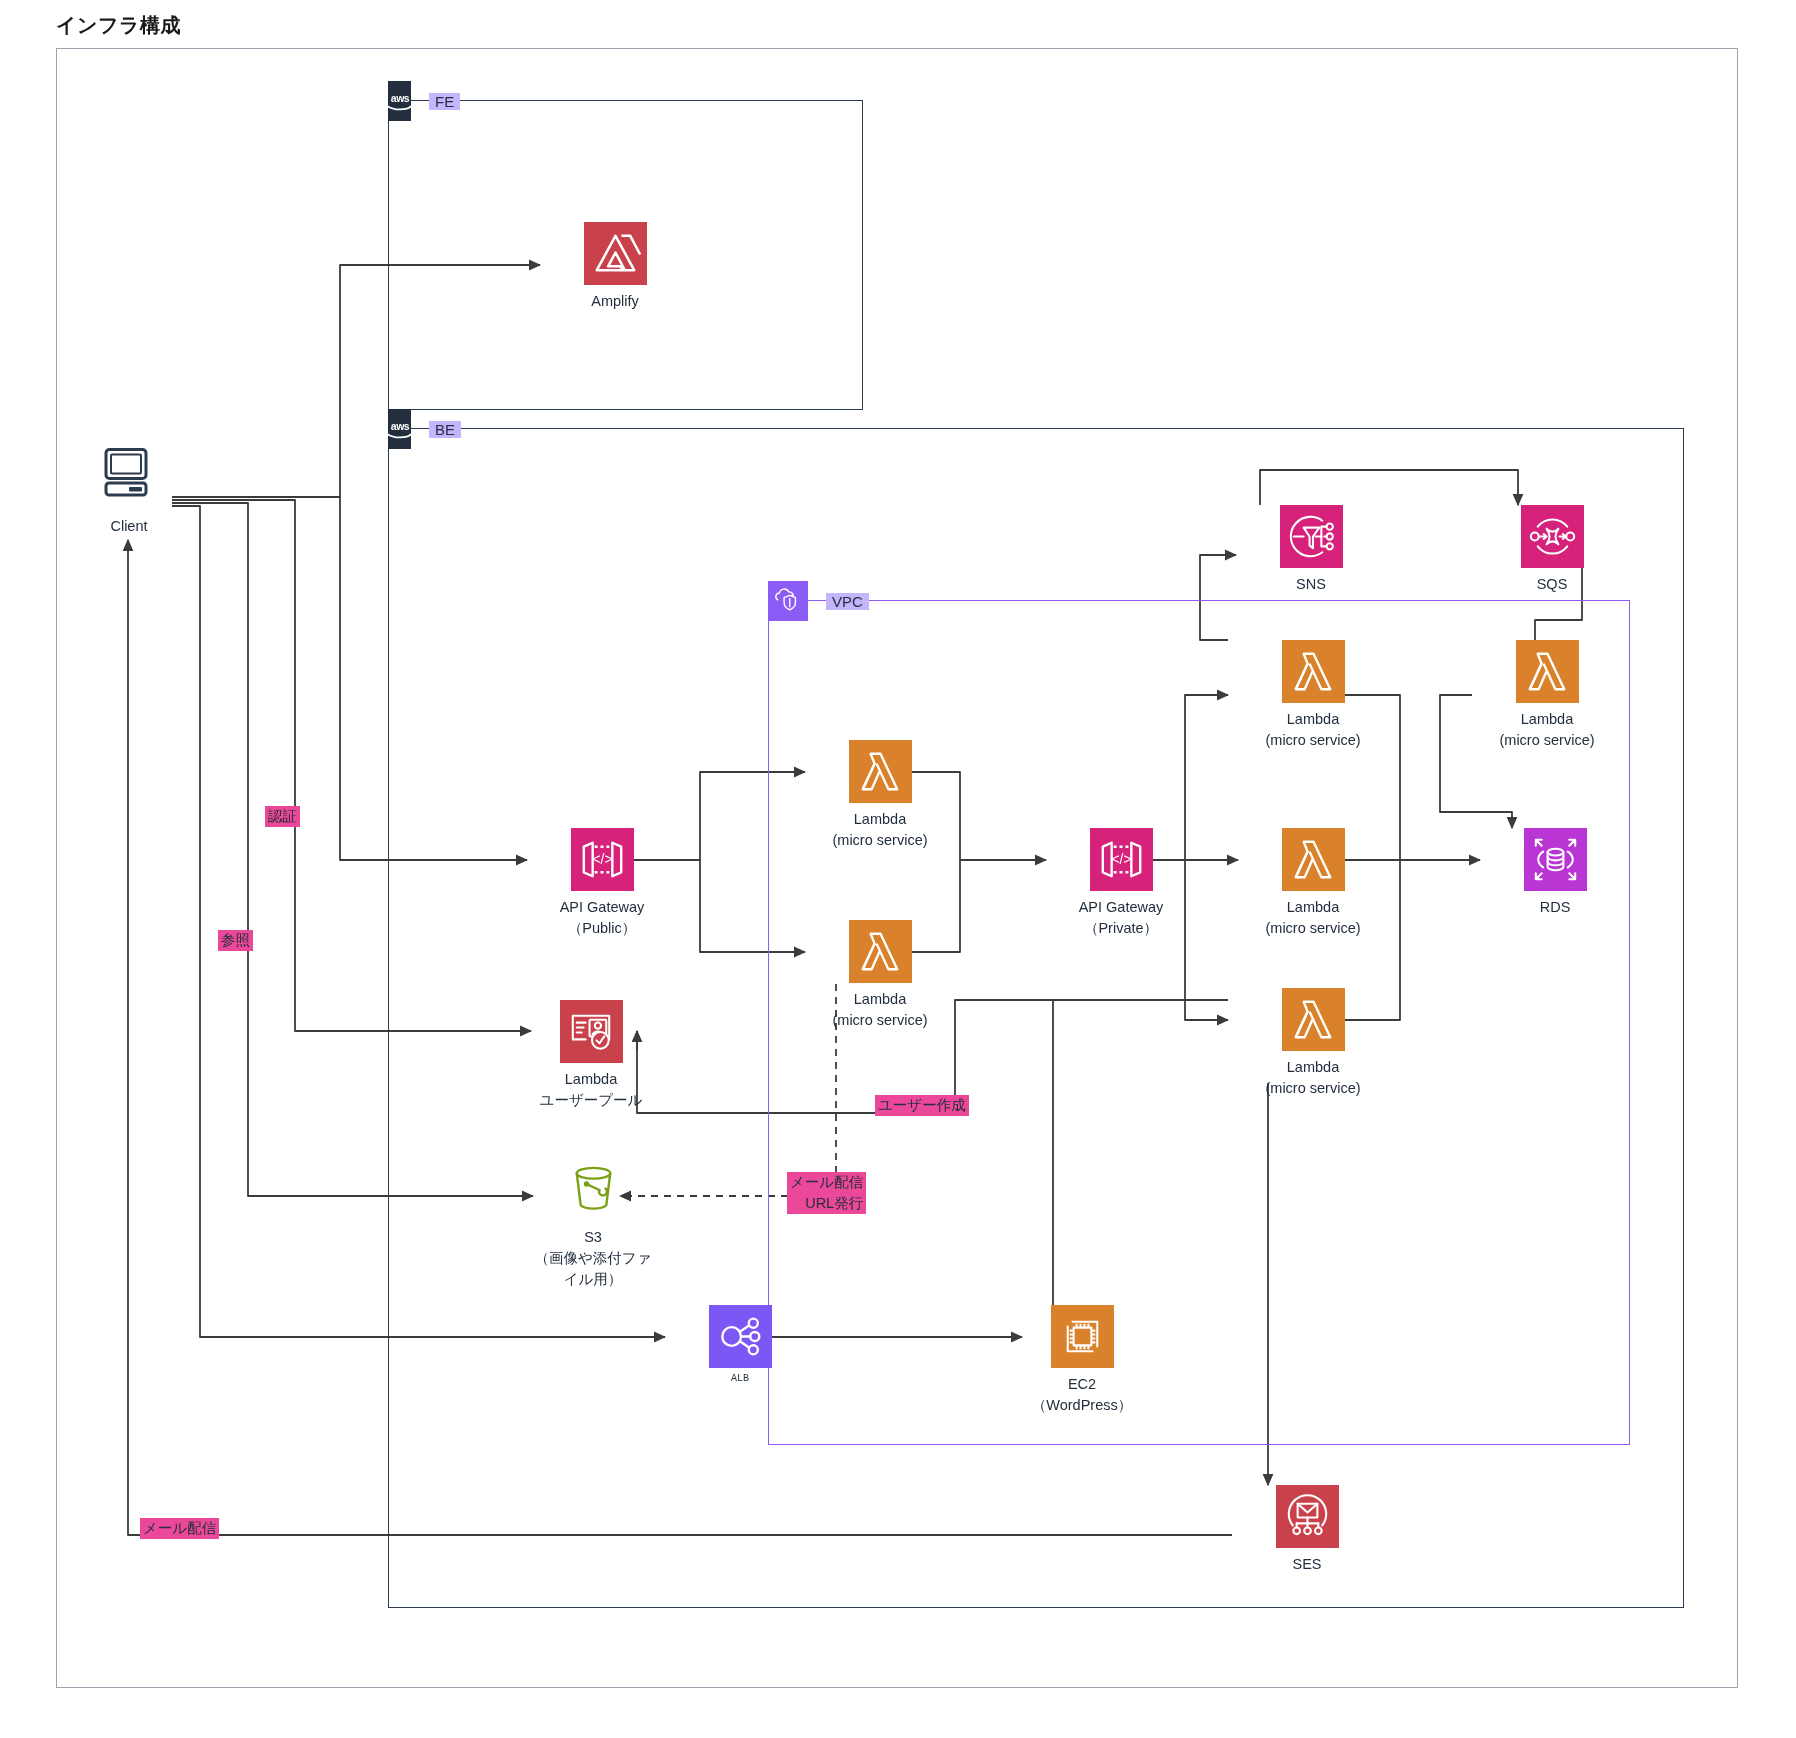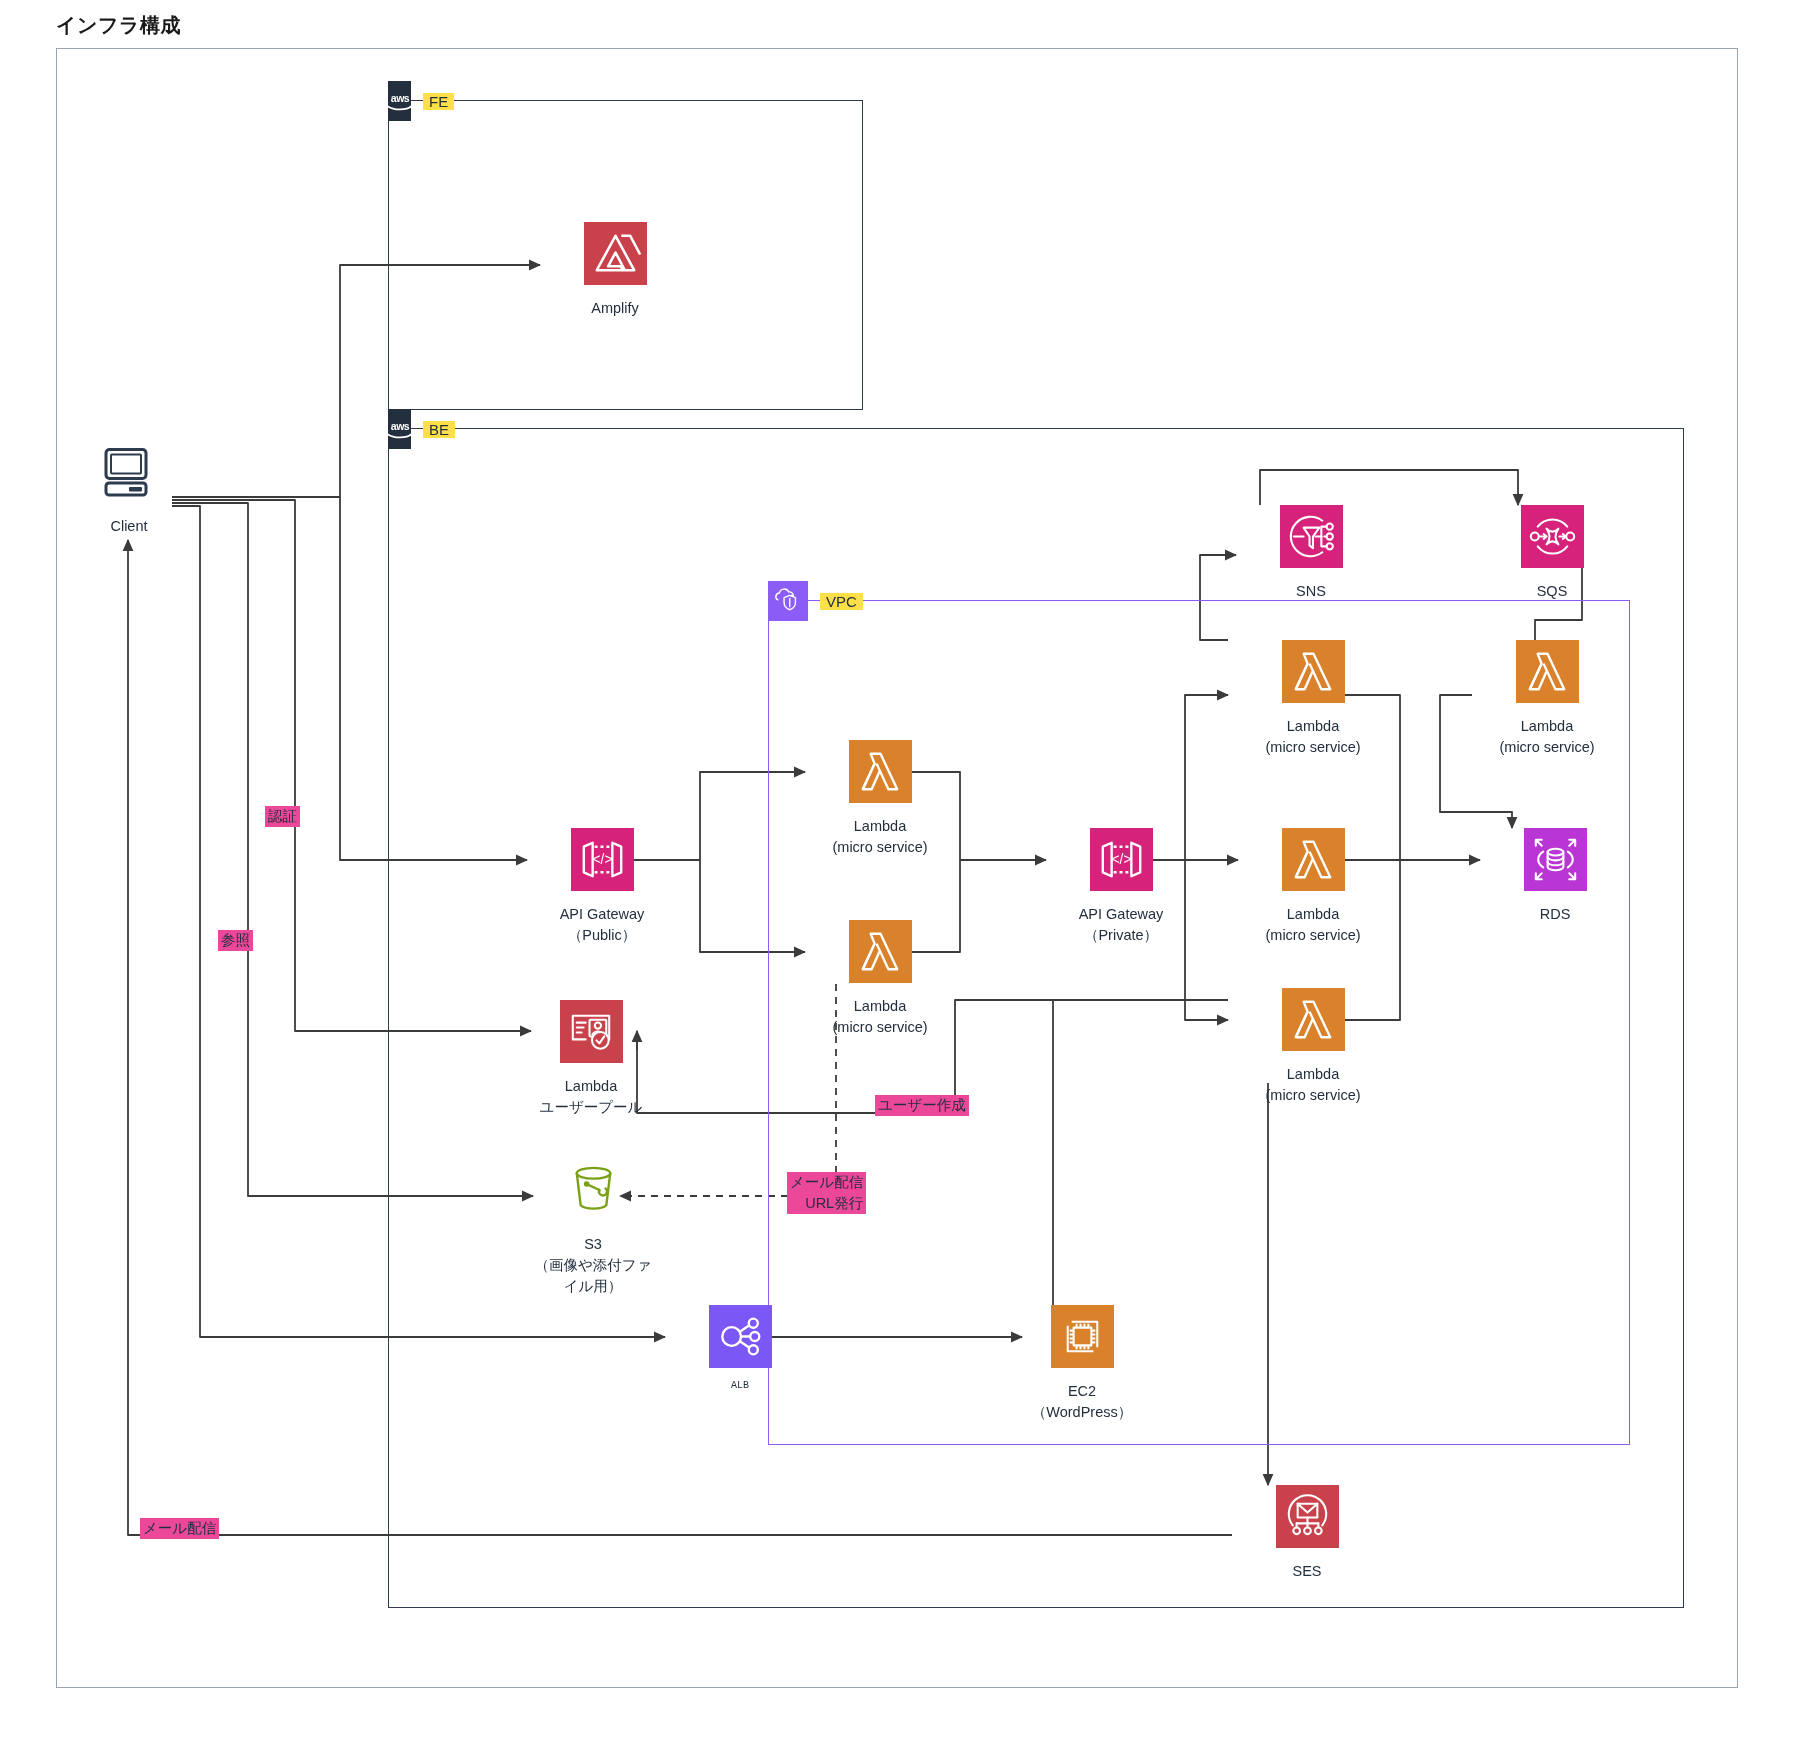--- a/index.html
+++ b/index.html
@@ -31,24 +31,24 @@
     display:flex;flex-direction:column;align-items:center;justify-content:center;
     flex:0 0 auto;
   }
   .aws-badge svg{width:32px;height:24px;display:block;}
   .vpc-badge{
     width:40px;height:40px;background:#8b5cf6;
     display:flex;align-items:center;justify-content:center;flex:0 0 auto;
   }
   .vpc-badge svg{width:28px;height:28px;display:block;}
   .group-label{
-    margin-left:12px;font-size:15px;color:#232f3e;white-space:nowrap;
-    background:#fde047;padding:0 6px;text-align:center;
-  }
-  .node{position:absolute;display:flex;flex-direction:column;align-items:center;gap:7px;}
+    margin-left:18px;font-size:15px;color:#232f3e;white-space:nowrap;
+    background:#c4b5fd;padding:0 6px;text-align:center;
+  }
+  .node{position:absolute;display:flex;flex-direction:column;align-items:center;}
   .node-icon{
     width:63px;height:63px;display:flex;align-items:center;justify-content:center;
     flex:0 0 auto;
   }
   .node-icon svg{width:63px;height:63px;display:block;}
   .node-label{
     margin-top:6px;font-size:14.5px;line-height:1.45;text-align:center;
     color:#232f3e;white-space:pre-line;width:150px;
   }
   .node-label.narrow{width:120px;}

